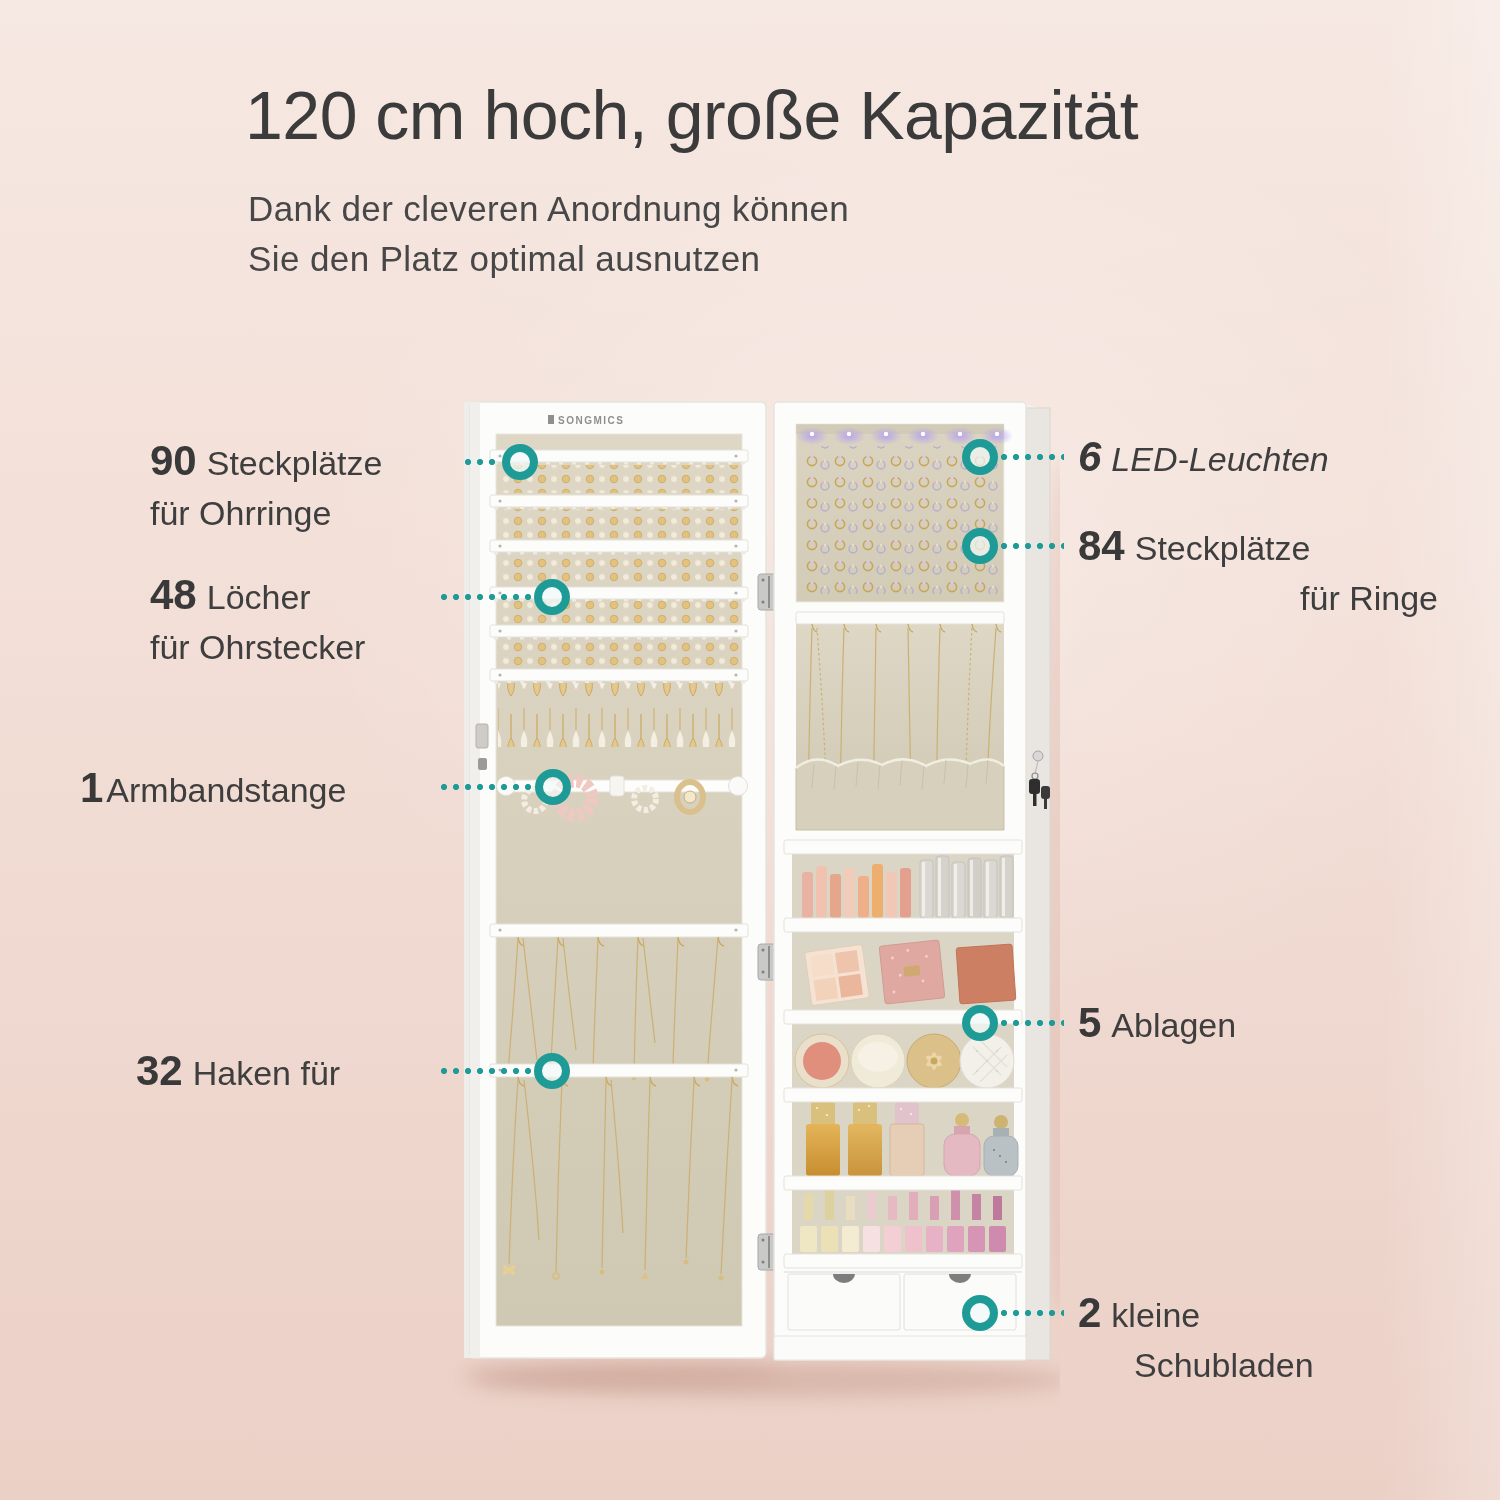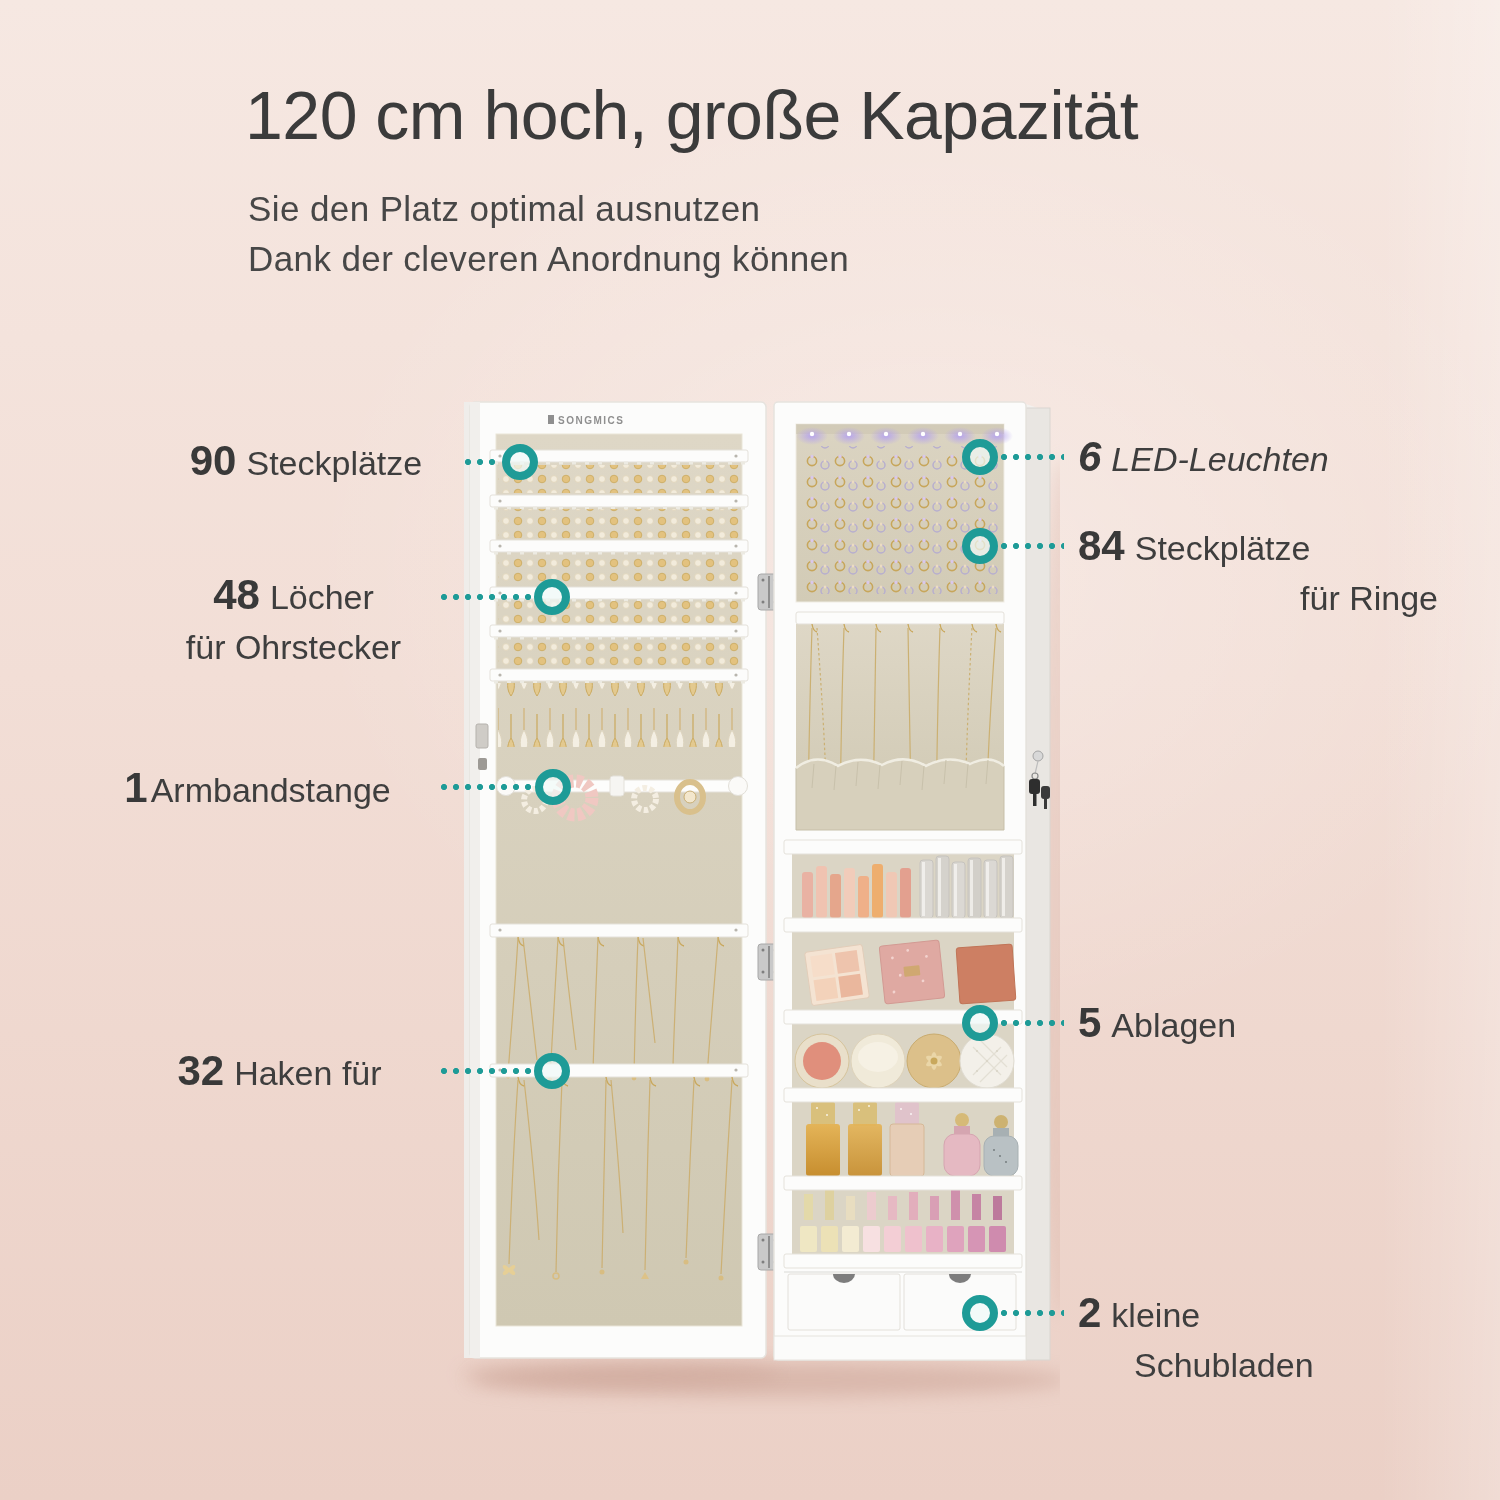--- a/index.html
+++ b/index.html
@@ -25,21 +25,21 @@
   .subtitle{
     position:absolute;left:248px;top:184px;width:820px;
     font-size:35px;font-weight:400;color:#474747;line-height:50px;letter-spacing:0.4px;
   }
   .callout-text{
     position:absolute;color:#3e3e3e;font-size:34px;font-weight:500;line-height:50px;
   }
   .callout-text .num{font-size:42px;font-weight:700;color:#393939;margin-right:10px;}
   .callout-text .num.tight{margin-right:3px;}
   .callout-text .l2:empty{display:none;}
-  .ta-right{text-align:center;}
+  .ta-right{text-align:left;}
   .dots{
     position:absolute;height:8px;
     background-image:radial-gradient(circle at 4px 4px, var(--teal) 2.7px, rgba(0,0,0,0) 3.5px);
     background-size:12px 8px;background-repeat:repeat-x;background-position:0 0;
   }
   .ring{
     position:absolute;width:36px;height:36px;box-sizing:border-box;
     border:8px solid var(--teal);border-radius:50%;
     background:rgba(240,250,248,0.7);
   }
@@ -48,22 +48,22 @@
   .pad-r4{padding-left:56px;}
 </style>
 </head>
 <body>
 
 <div class="stage">
   <div class="wall-light"></div>
 
   <div class="title">120 cm hoch, große Kapazität</div>
   <div class="subtitle">
+    <div>Dank der cleveren Anordnung können</div>
     <div>Sie den Platz optimal ausnutzen</div>
-    <div>Dank der cleveren Anordnung können</div>
   </div>
 
   <svg class="cab" width="620" height="1040" viewBox="0 0 620 1040">
     <defs>
       <linearGradient id="fab" x1="0" y1="0" x2="0" y2="1">
         <stop offset="0" stop-color="#ded7c6"></stop>
           <stop offset="1" stop-color="#cfc8b2"></stop>
       </linearGradient>
       <linearGradient id="fabR" x1="0" y1="0" x2="0" y2="1">
         <stop offset="0" stop-color="#dbd4c2"></stop>
@@ -500,20 +500,21 @@
         <rect x="589" y="391" width="11" height="15" rx="3" fill="#2e2e2e"></rect>
         <rect x="593" y="406" width="3.5" height="12" fill="#2e2e2e"></rect>
         <rect x="601" y="398" width="9" height="13" rx="3" fill="#3a3a3a"></rect>
         <rect x="604" y="411" width="3" height="10" fill="#3a3a3a"></rect>
       </g>
     </g>
   </svg>
 
   <div class="callout-text ta-right" style="left:150px;top:436px;width:312px;">
     <div><span class="num">90</span><span>Steckplätze</span></div>
+    <div class="l2">für Ohrringe</div>
   </div>
   <div class="dots" style="left:464px;top:458px;width:36px;"></div>
   <div class="ring" style="left:502px;top:444px;"></div>
 
   <div class="callout-text ta-right" style="left:150px;top:570px;width:287px;">
     <div><span class="num">48</span><span>Löcher</span></div>
     <div class="l2">für Ohrstecker</div>
   </div>
   <div class="dots" style="left:440px;top:593px;width:92px;"></div>
   <div class="ring" style="left:534px;top:579px;"></div>

